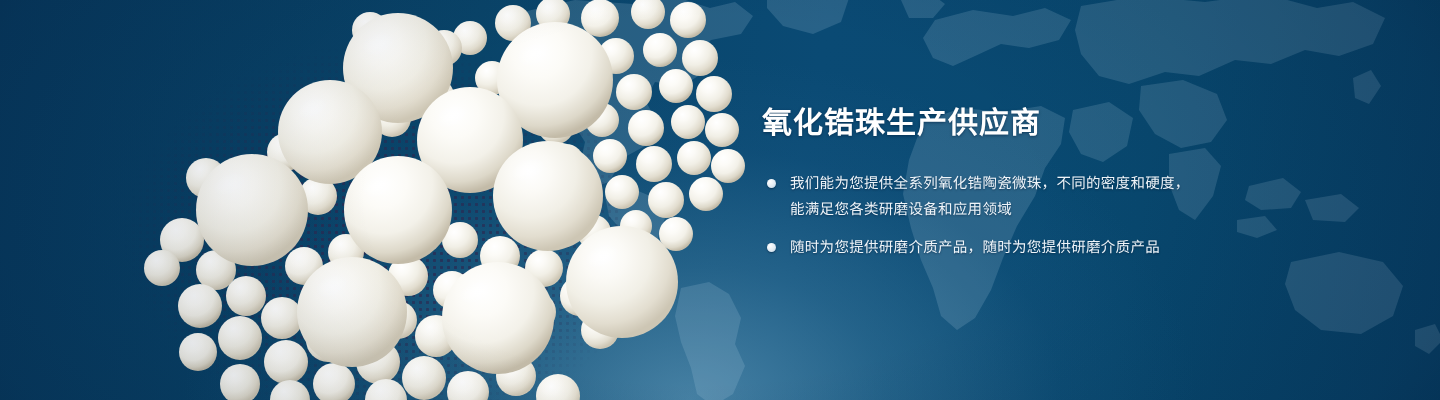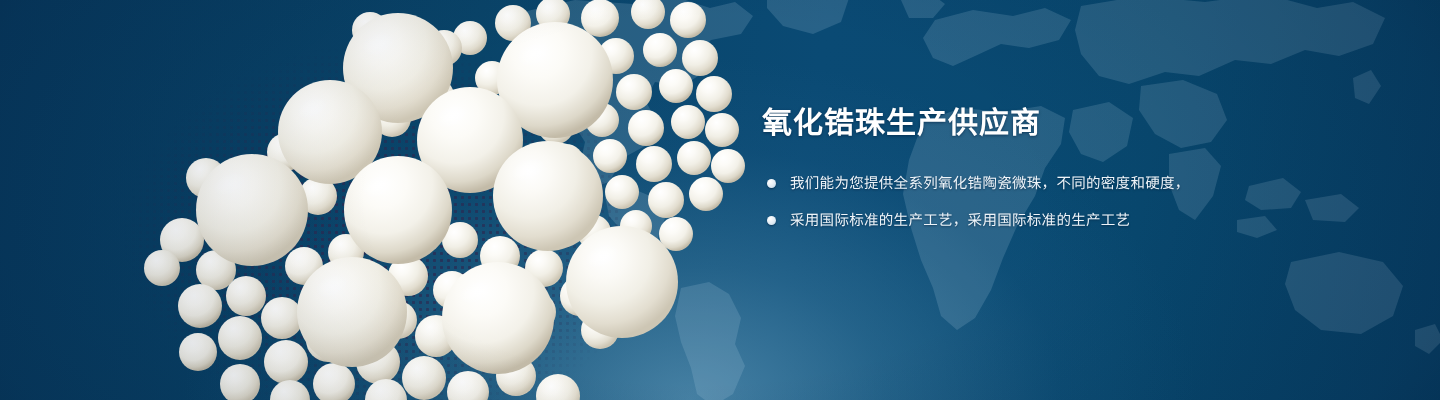--- a/index.html
+++ b/index.html
@@ -316,27 +316,28 @@
   <div class="content">
 
     <h1 class="banner-title">氧化锆珠生产供应商</h1>
 
     <ul class="bullet-list">
 
       <li class="bullet-item">
         <span class="bullet-dot"></span>
         <span class="bullet-text">
           <span class="bullet-line">我们能为您提供全系列氧化锆陶瓷微珠，不同的密度和硬度，</span>
+          <span class="bullet-line">能满足您各类研磨设备和应用领域</span>
         </span>
       </li>
 
 
       <li class="bullet-item">
         <span class="bullet-dot"></span>
         <span class="bullet-text">
-          <span class="bullet-line">采用国际标准的生产工艺，采用国际标准的生产工艺</span>
+          <span class="bullet-line">随时为您提供研磨介质产品，随时为您提供研磨介质产品</span>
         </span>
       </li>
 
     </ul>
   </div>
 
 </div>
 
 </body></html>

